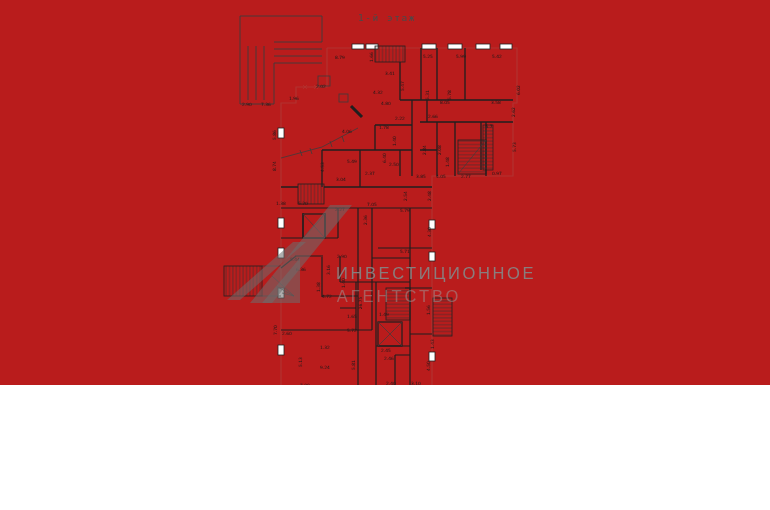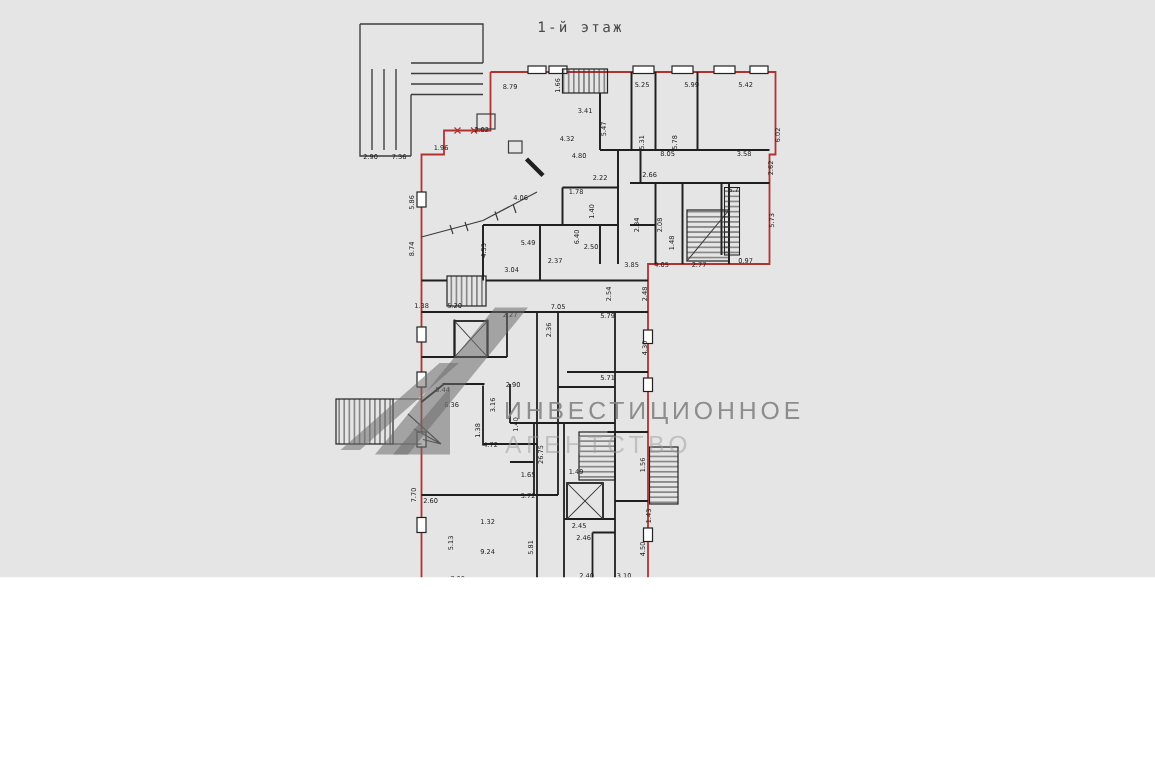--- a/index.html
+++ b/index.html
@@ -1,16 +1,16 @@
 <!DOCTYPE html>
 <html style="--red: #b23230; --wall: #1f1f1f; --wm: #6e6e6e; --dim: #1a1a1a;"><head>
 <meta charset="utf-8">
 <style>
   html,body{margin:0;padding:0;background:#ffffff;}
-  .stage{position:relative;width:770px;height:385px;background:#e5e5e5;overflow:hidden;
+  .stage{position:relative;width:770px;height:385px;background:#b91c1c;overflow:hidden;
          font-family:"DejaVu Sans",sans-serif;}
   svg{display:block;}
   .title{font:9.5px "DejaVu Sans Mono",monospace;fill:#4a4a4a;letter-spacing:1.5px;text-anchor:middle;}
   .dim{font:4.4px "DejaVu Sans",sans-serif;fill:var(--dim,#1a1a1a);text-anchor:middle;}
   .wall{stroke:var(--wall,#1f1f1f);fill:none;}
   .thin{stroke:#3c3c3c;fill:none;}
   .red{stroke:var(--red,#b23230);fill:none;}
   .wm-shape{fill:var(--wm,#6e6e6e);opacity:.55;}
   .wm1{font:500 16.5px "Liberation Sans",sans-serif;fill:#868686;letter-spacing:2.6px;text-anchor:middle;opacity:.92;}
   .wm2{font:500 16.5px "Liberation Sans",sans-serif;fill:#9d9d9d;letter-spacing:3px;text-anchor:middle;opacity:.5;}

